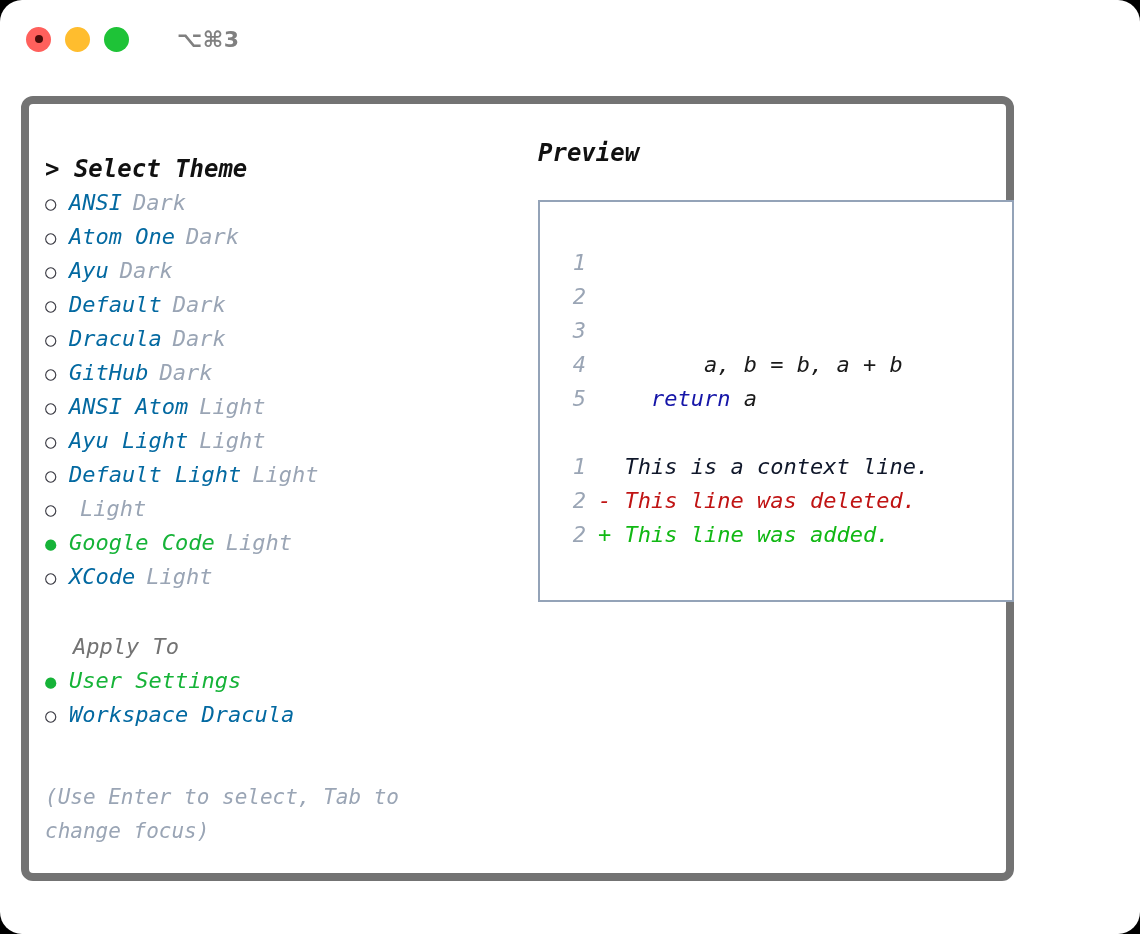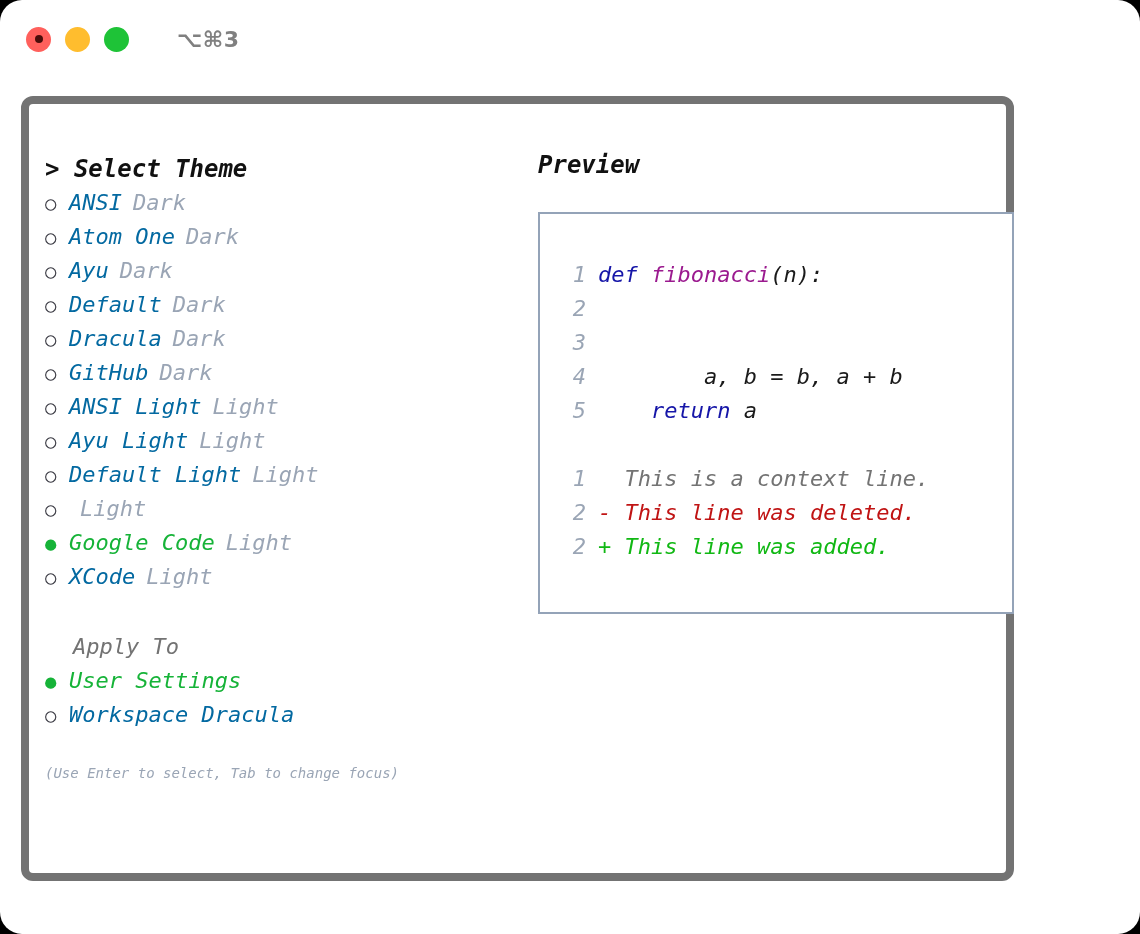--- a/index.html
+++ b/index.html
@@ -130,33 +130,33 @@
 
   .apply-title {
     font-size: 22px;
     color: #737373;
     line-height: 34px;
     padding-left: 28px;
     white-space: pre;
   }
 
   .hint {
-    margin-top: 24px;
-    font-size: 14px;
+    margin-top: 48px;
+    font-size: 21px;
     line-height: 34px;
     color: #9aa5b5;
     width: 400px;
     white-space: pre-wrap;
   }
 
   
   .right-col {
     position: absolute;
     left: 479px;
-    top: 44px;
+    top: 32px;
     width: 490px;
     padding-left: 30px;
   }
   .preview-title {
     font-size: 24px;
     font-weight: bold;
     color: #111111;
     line-height: 34px;
   }
   .preview-box {
@@ -182,21 +182,21 @@
     color: #9aa5b5;
     margin-right: 12px;
   }
   .code-text { color: #1a1a1a; }
   .tok-kw   { color: #1616a8; }
   .tok-fn   { color: #9b1a8f; }
   .tok-num  { color: #0b7a78; }
   .tok-plain{ color: #1a1a1a; }
 
   .diff-gap { height: 34px; }
-  .diff-ctx { color: #737373; }
+  .diff-ctx { color: #0f172a; }
   .diff-del { color: #c01414; }
   .diff-add { color: #11b814; }
 </style>
 </head>
 <body>
 
 <div class="window">
 
   <div class="titlebar">
     <div class="lights">
@@ -213,21 +213,21 @@
       <div class="left-col">
         <div class="heading">&gt; Select Theme</div>
 
         <div class="opt-list">
             <div class="opt"><span class="bullet">○</span><span class="opt-label">ANSI</span><span class="opt-tag">Dark</span></div>
             <div class="opt"><span class="bullet">○</span><span class="opt-label">Atom One</span><span class="opt-tag">Dark</span></div>
             <div class="opt"><span class="bullet">○</span><span class="opt-label">Ayu</span><span class="opt-tag">Dark</span></div>
             <div class="opt"><span class="bullet">○</span><span class="opt-label">Default</span><span class="opt-tag">Dark</span></div>
             <div class="opt"><span class="bullet">○</span><span class="opt-label">Dracula</span><span class="opt-tag">Dark</span></div>
             <div class="opt"><span class="bullet">○</span><span class="opt-label">GitHub</span><span class="opt-tag">Dark</span></div>
-            <div class="opt"><span class="bullet">○</span><span class="opt-label">ANSI Light</span><span class="opt-tag">Light</span></div>
+            <div class="opt"><span class="bullet">○</span><span class="opt-label">ANSI Atom</span><span class="opt-tag">Light</span></div>
             <div class="opt"><span class="bullet">○</span><span class="opt-label">Ayu Light</span><span class="opt-tag">Light</span></div>
             <div class="opt"><span class="bullet">○</span><span class="opt-label">Default Light</span><span class="opt-tag">Light</span></div>
             <div class="opt"><span class="bullet">○</span><span class="opt-tag">Light</span></div>
             <div class="opt selected"><span class="bullet">●</span><span class="opt-label">Google Code</span><span class="opt-tag">Light</span></div>
             <div class="opt"><span class="bullet">○</span><span class="opt-label">XCode</span><span class="opt-tag">Light</span></div>
           </div>
 
         <div class="section-gap"></div>
 
         <div class="apply-title">Apply To</div>
@@ -238,21 +238,21 @@
           </div>
 
         <div class="hint">(Use Enter to select, Tab to change focus)</div>
       </div>
 
       <div class="right-col">
         <div class="preview-title">Preview</div>
 
         <div class="preview-box">
           <div>
-              <div class="code-line"><span class="lineno">1</span><span class="code-text"><span class="tok-kw">def</span><span class="tok-plain"> </span><span class="tok-fn">fibonacci</span><span class="tok-plain">(n):</span></span></div>
+              <div class="code-line"><span class="lineno">1</span></div>
               <div class="code-line"><span class="lineno">2</span></div>
               <div class="code-line"><span class="lineno">3</span></div>
               <div class="code-line"><span class="lineno">4</span><span class="code-text"><span class="tok-plain">        a, b = b, a + b</span></span></div>
               <div class="code-line"><span class="lineno">5</span><span class="code-text"><span class="tok-plain">    </span><span class="tok-kw">return</span><span class="tok-plain"> a</span></span></div>
             </div>
           <div class="diff-gap"></div>
           <div>
               <div class="code-line"><span class="lineno">1</span><span class="diff-ctx">  This is a context line.</span></div>
               <div class="code-line"><span class="lineno">2</span><span class="diff-del">- This line was deleted.</span></div>
               <div class="code-line"><span class="lineno">2</span><span class="diff-add">+ This line was added.</span></div>

